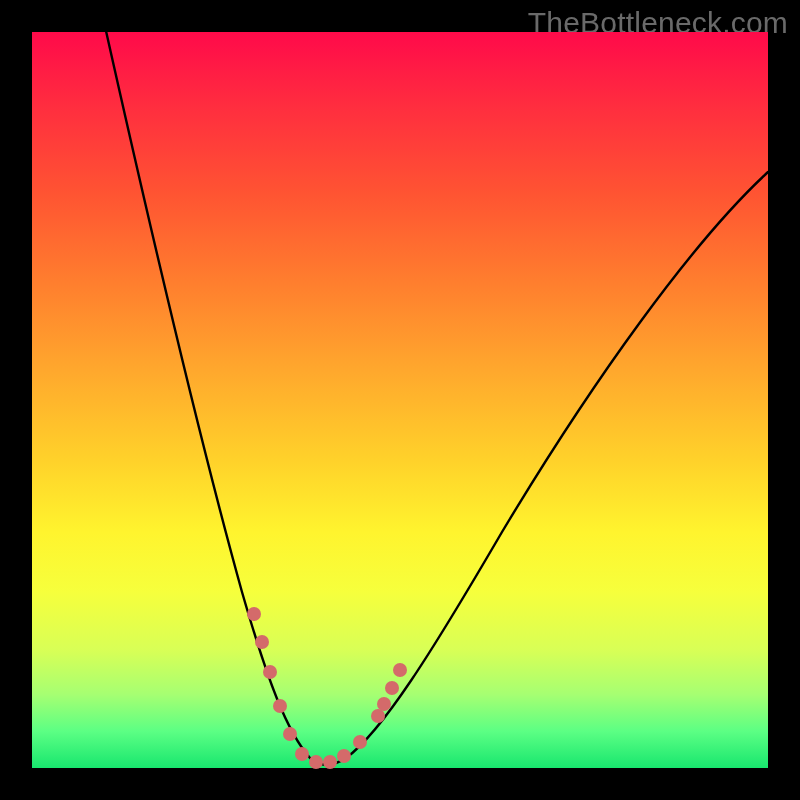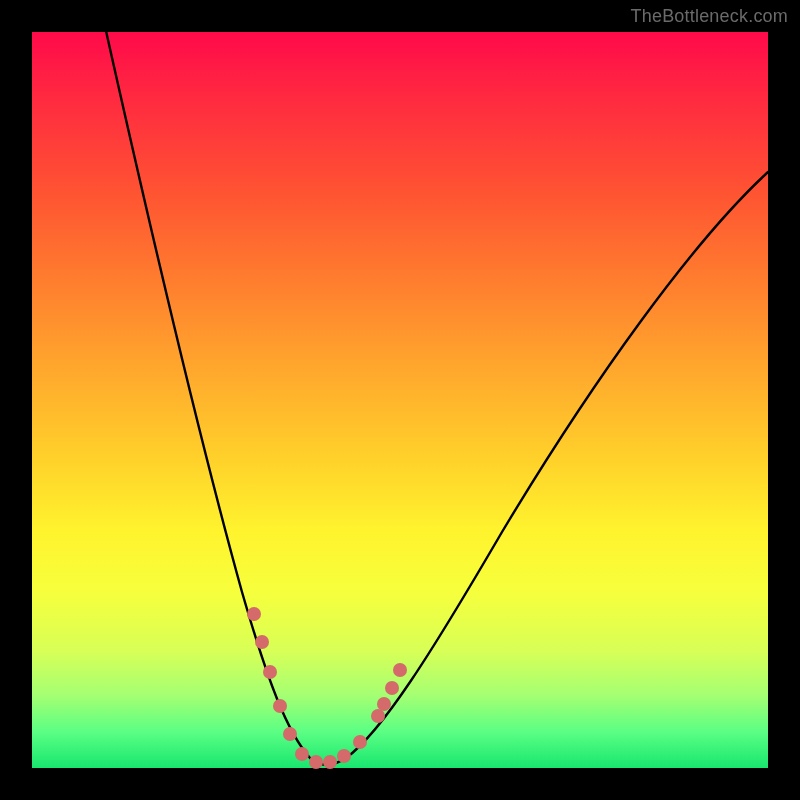--- a/index.html
+++ b/index.html
@@ -38,21 +38,21 @@
       #a6ff72 90%,
       #5cff84 95%,
       #18e66e 100%
     );
   }
   .watermark {
     position: absolute;
     top: 6px;
     right: 12px;
     color: #6a6a6a;
-    font-size: 18px;
+    font-size: 30px;
     font-weight: 500;
     letter-spacing: 0.2px;
   }
   svg.curve {
     position: absolute;
     left: 0;
     top: 0;
     width: 736px;
     height: 736px;
     overflow: visible;

